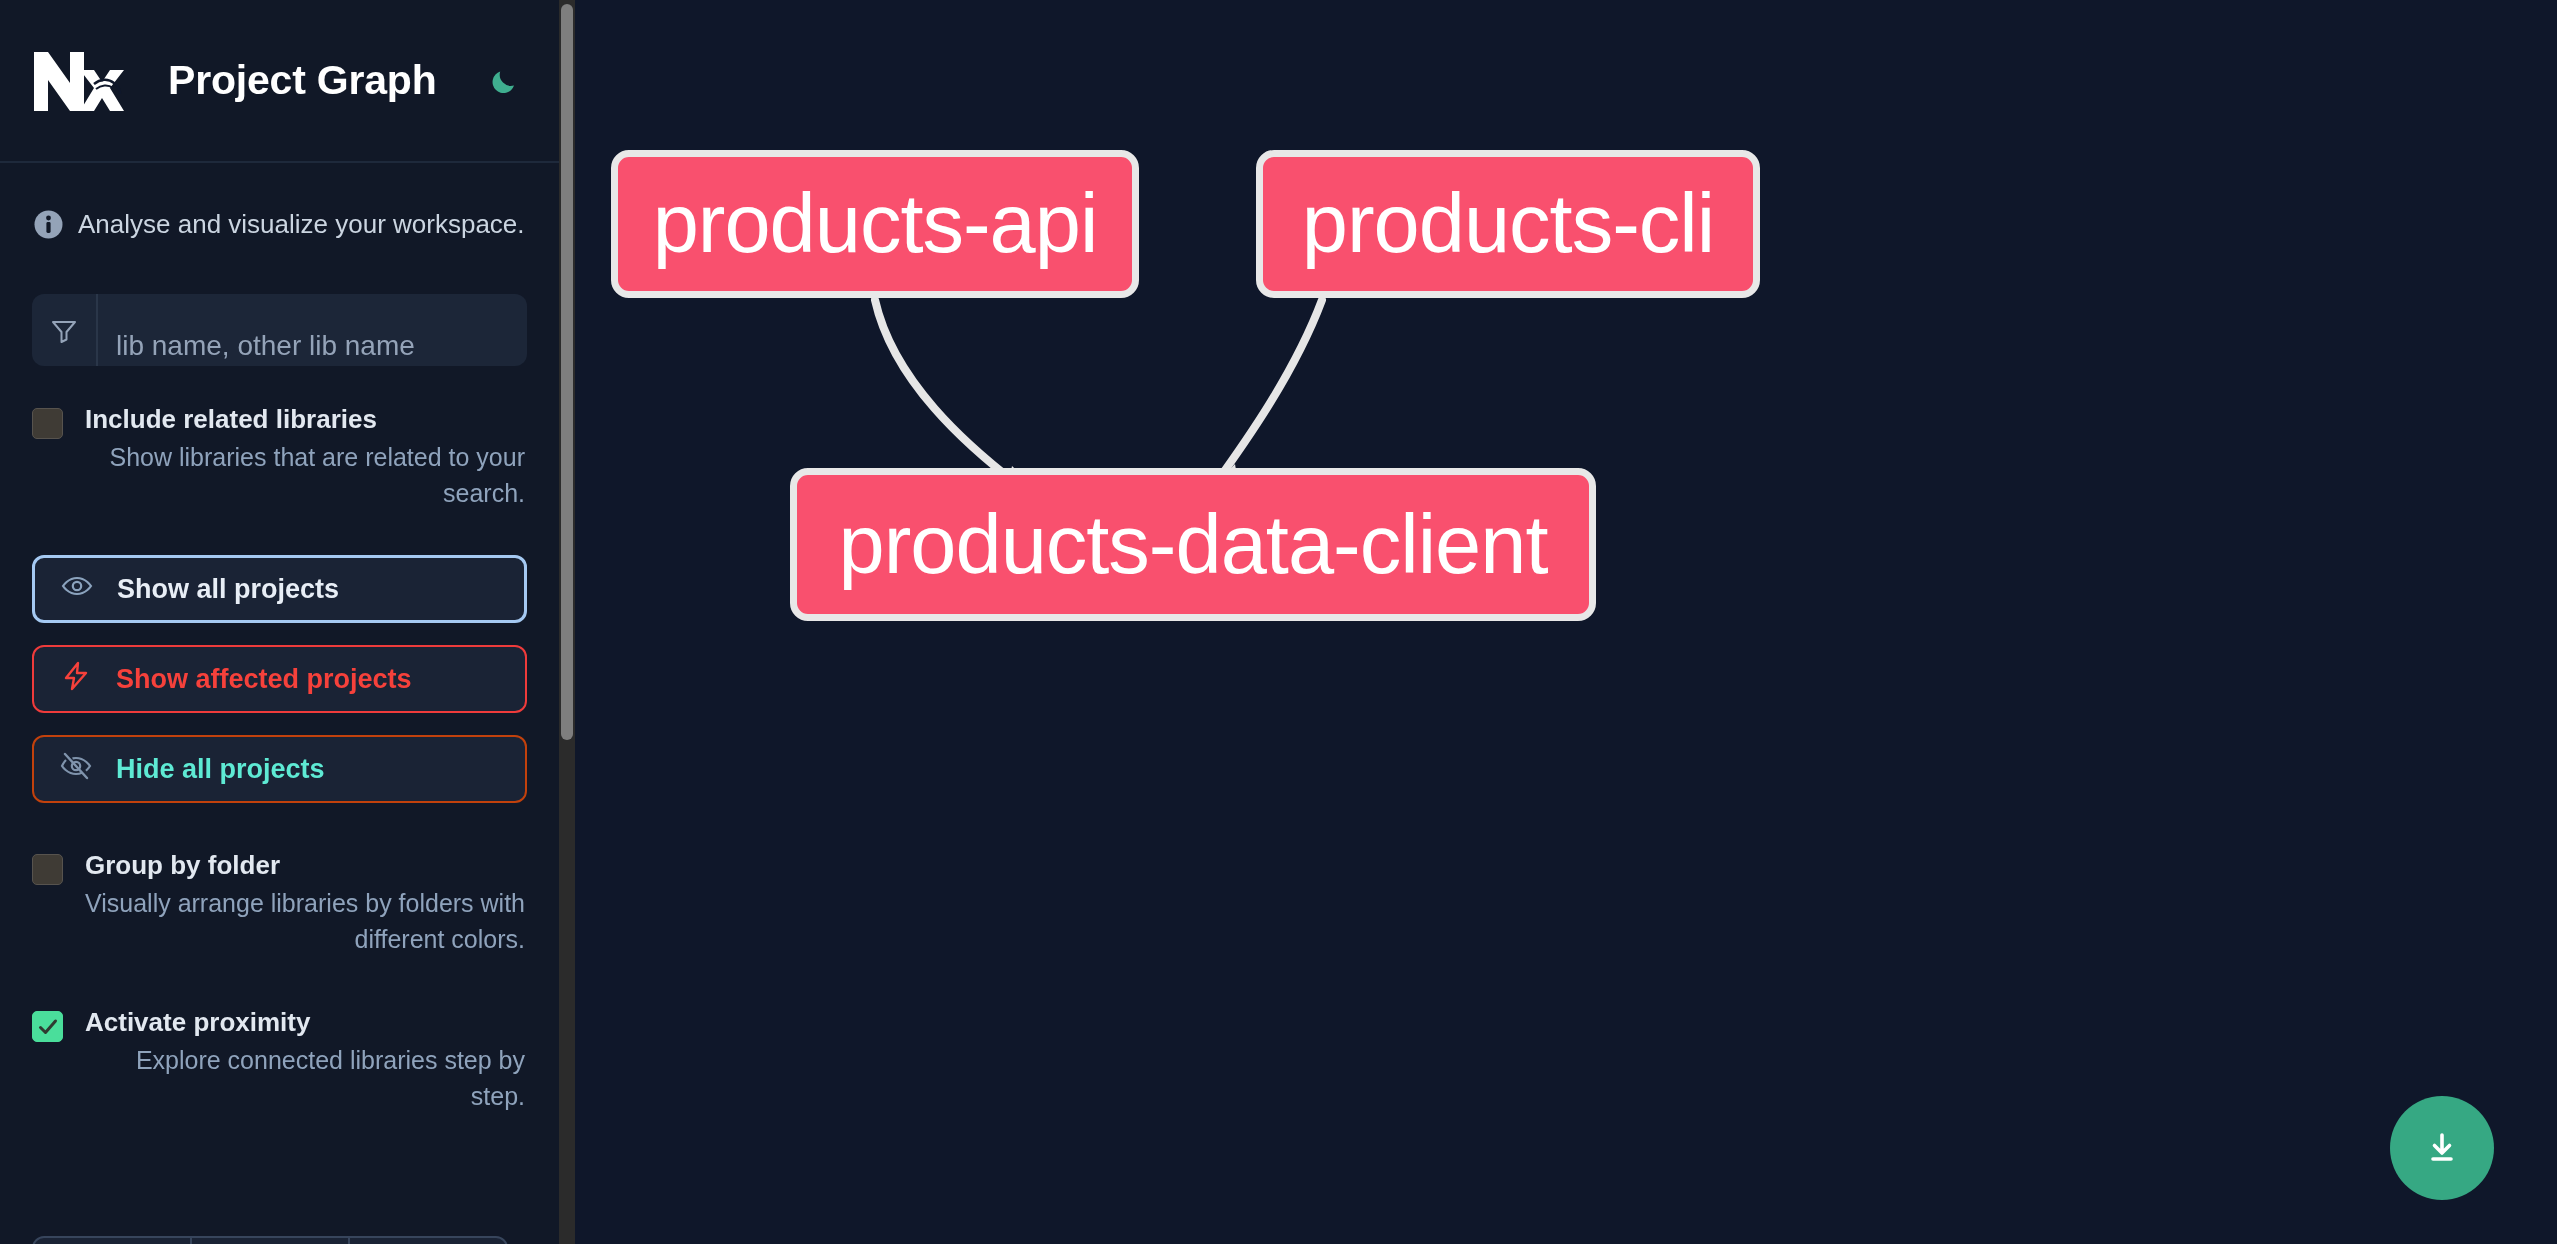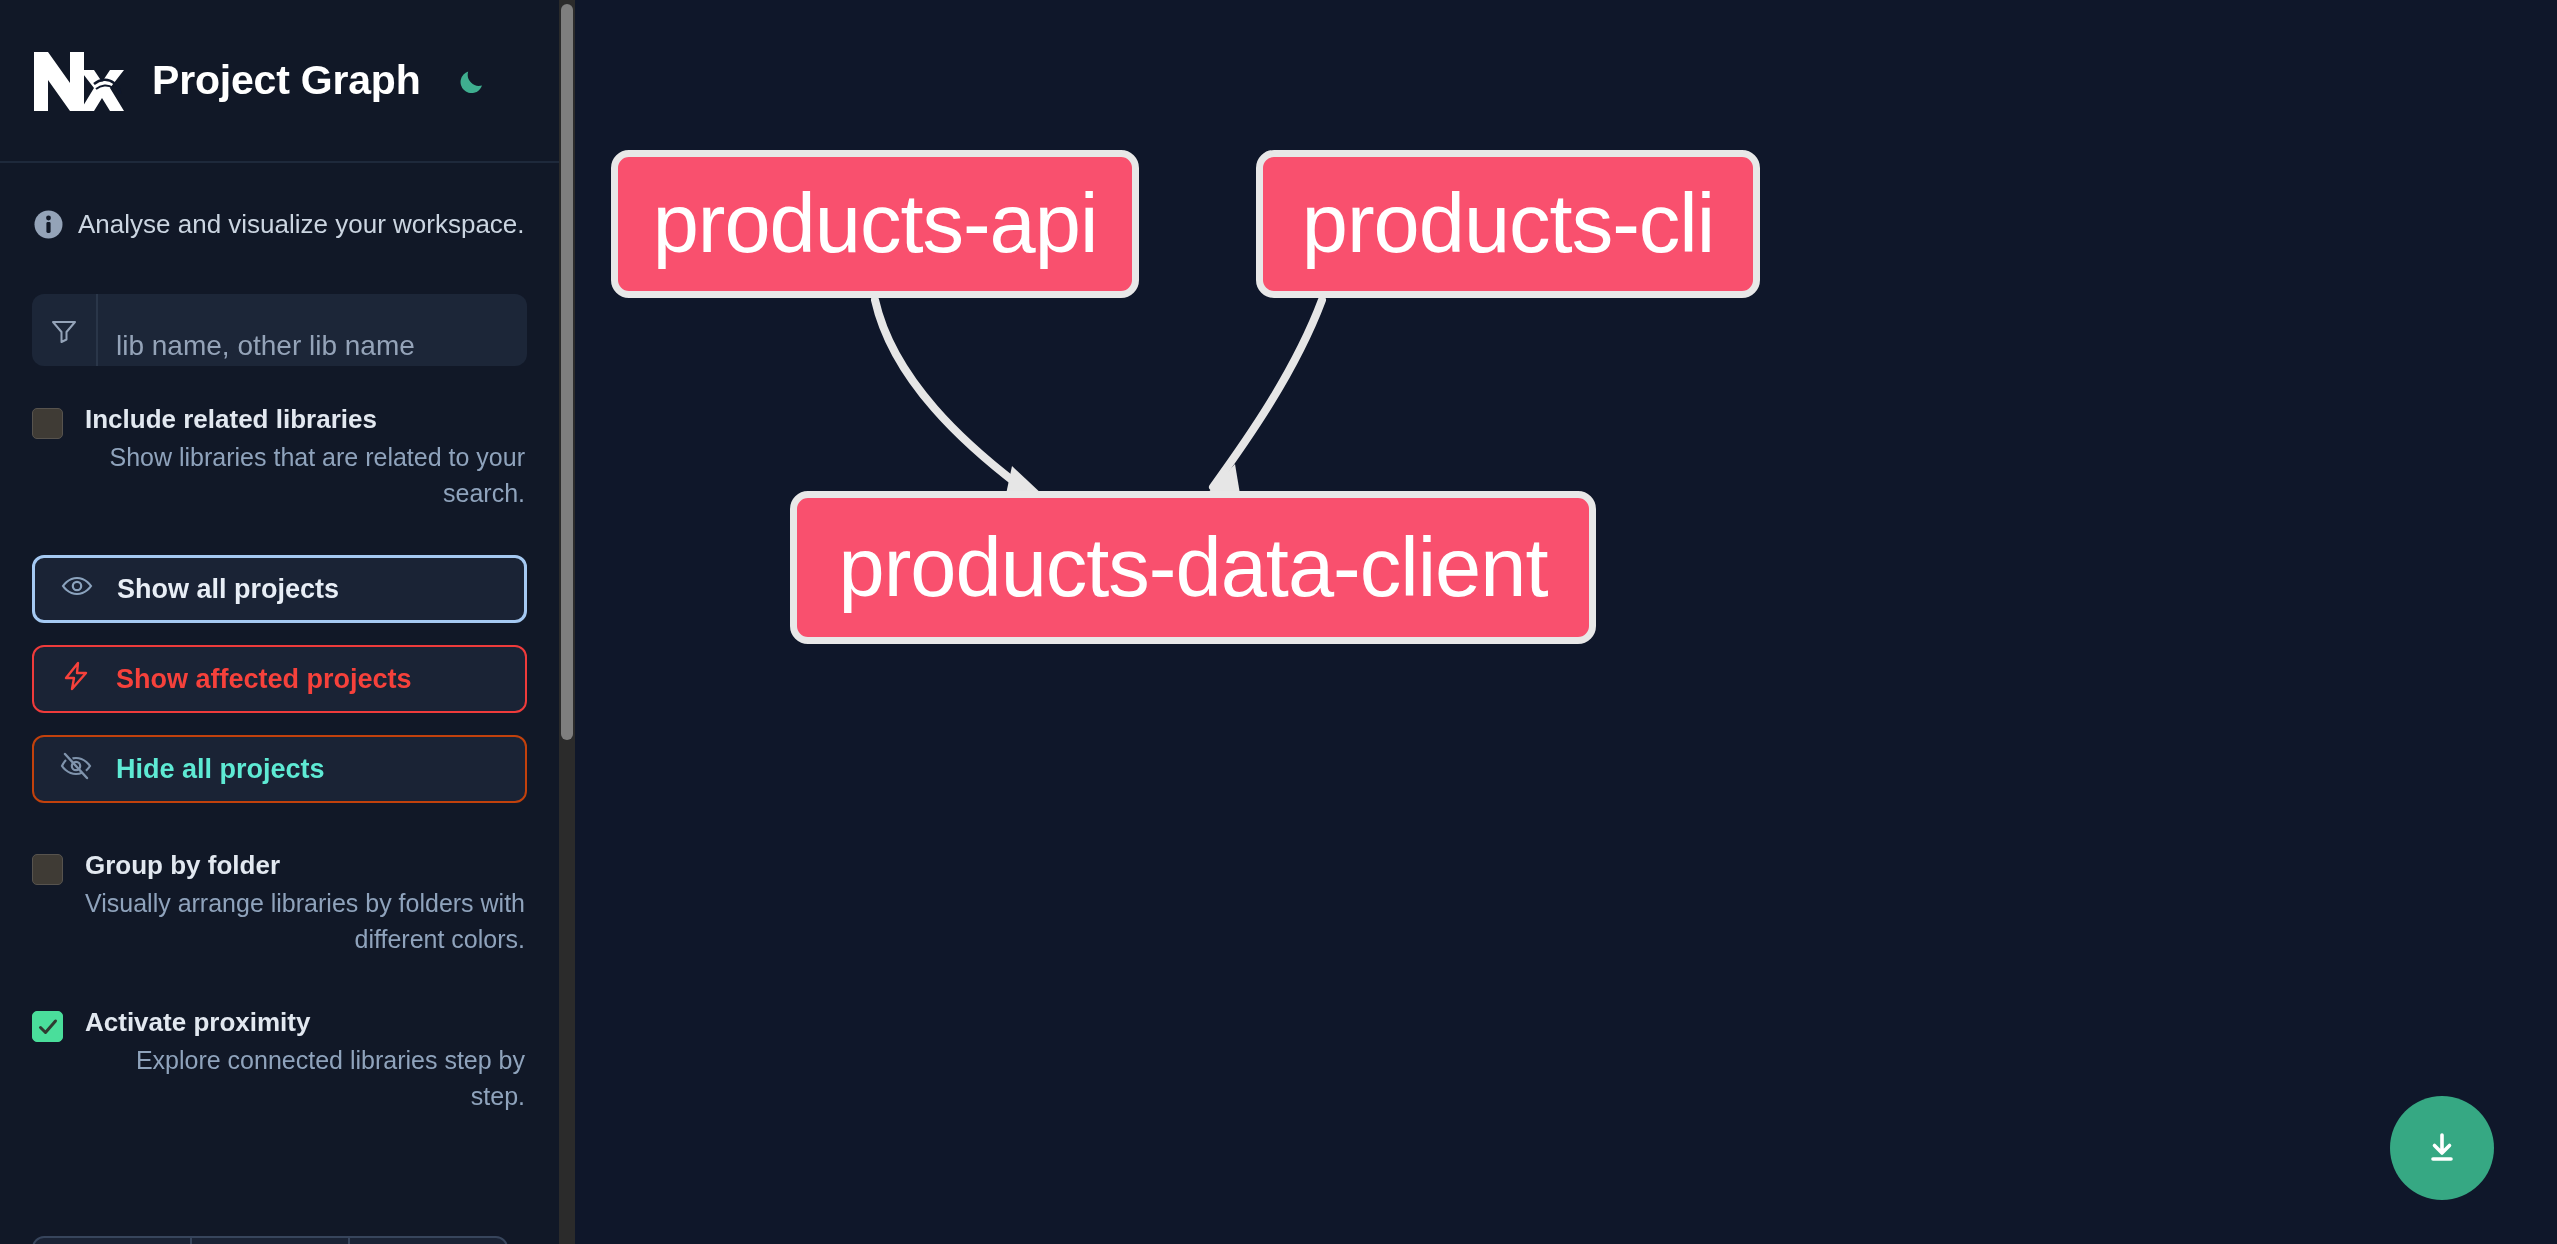--- a/index.html
+++ b/index.html
@@ -34,21 +34,21 @@
     position: absolute;
     inset: 0 16px 0 0;
     overflow: hidden;
   }
 
   .sb-header {
     height: 163px;
     display: flex;
     align-items: center;
     padding-left: 32px;
-    gap: 28px;
+    gap: 44px;
     border-bottom: 2px solid #1E293B;
   }
 
   .nx-logo { width: 92px; height: 62px; flex: 0 0 auto; }
 
   .app-title {
     color: #FFFFFF;
     font-size: 41px;
     font-weight: 700;
     letter-spacing: -0.2px;
@@ -372,21 +372,21 @@
       <g>
         <path d="M747 300 C 720 372, 672 440, 638 487" fill="none" stroke="#E6E6E6" stroke-width="8" stroke-linecap="round"></path>
         <polygon points="660,464 628,498 666,500" fill="#E6E6E6"></polygon>
       </g>
     </svg>
 
     <div class="node" style="left:681px; top:150px; width:504px; height:148px;">products-cli</div>
 
     <div class="node" style="left:36px; top:150px; width:528px; height:148px;">products-api</div>
 
-    <div class="node" style="left:215px; top:491px; width:806px; height:153px;">products-data-client</div>
+    <div class="node" style="left:215px; top:468px; width:806px; height:153px;">products-data-client</div>
 
     <div class="fab">
       <svg viewBox="0 0 40 40" width="40" height="40" xmlns="http://www.w3.org/2000/svg">
         <path fill="none" stroke="#FFFFFF" stroke-width="3.6" stroke-linecap="round" stroke-linejoin="round" d="M20 7v17M12.5 17.5L20 25l7.5-7.5"></path>
         <path stroke="#FFFFFF" stroke-width="3.6" stroke-linecap="round" d="M11 31h18"></path>
       </svg>
     </div>
 
   </main>
 </div>

